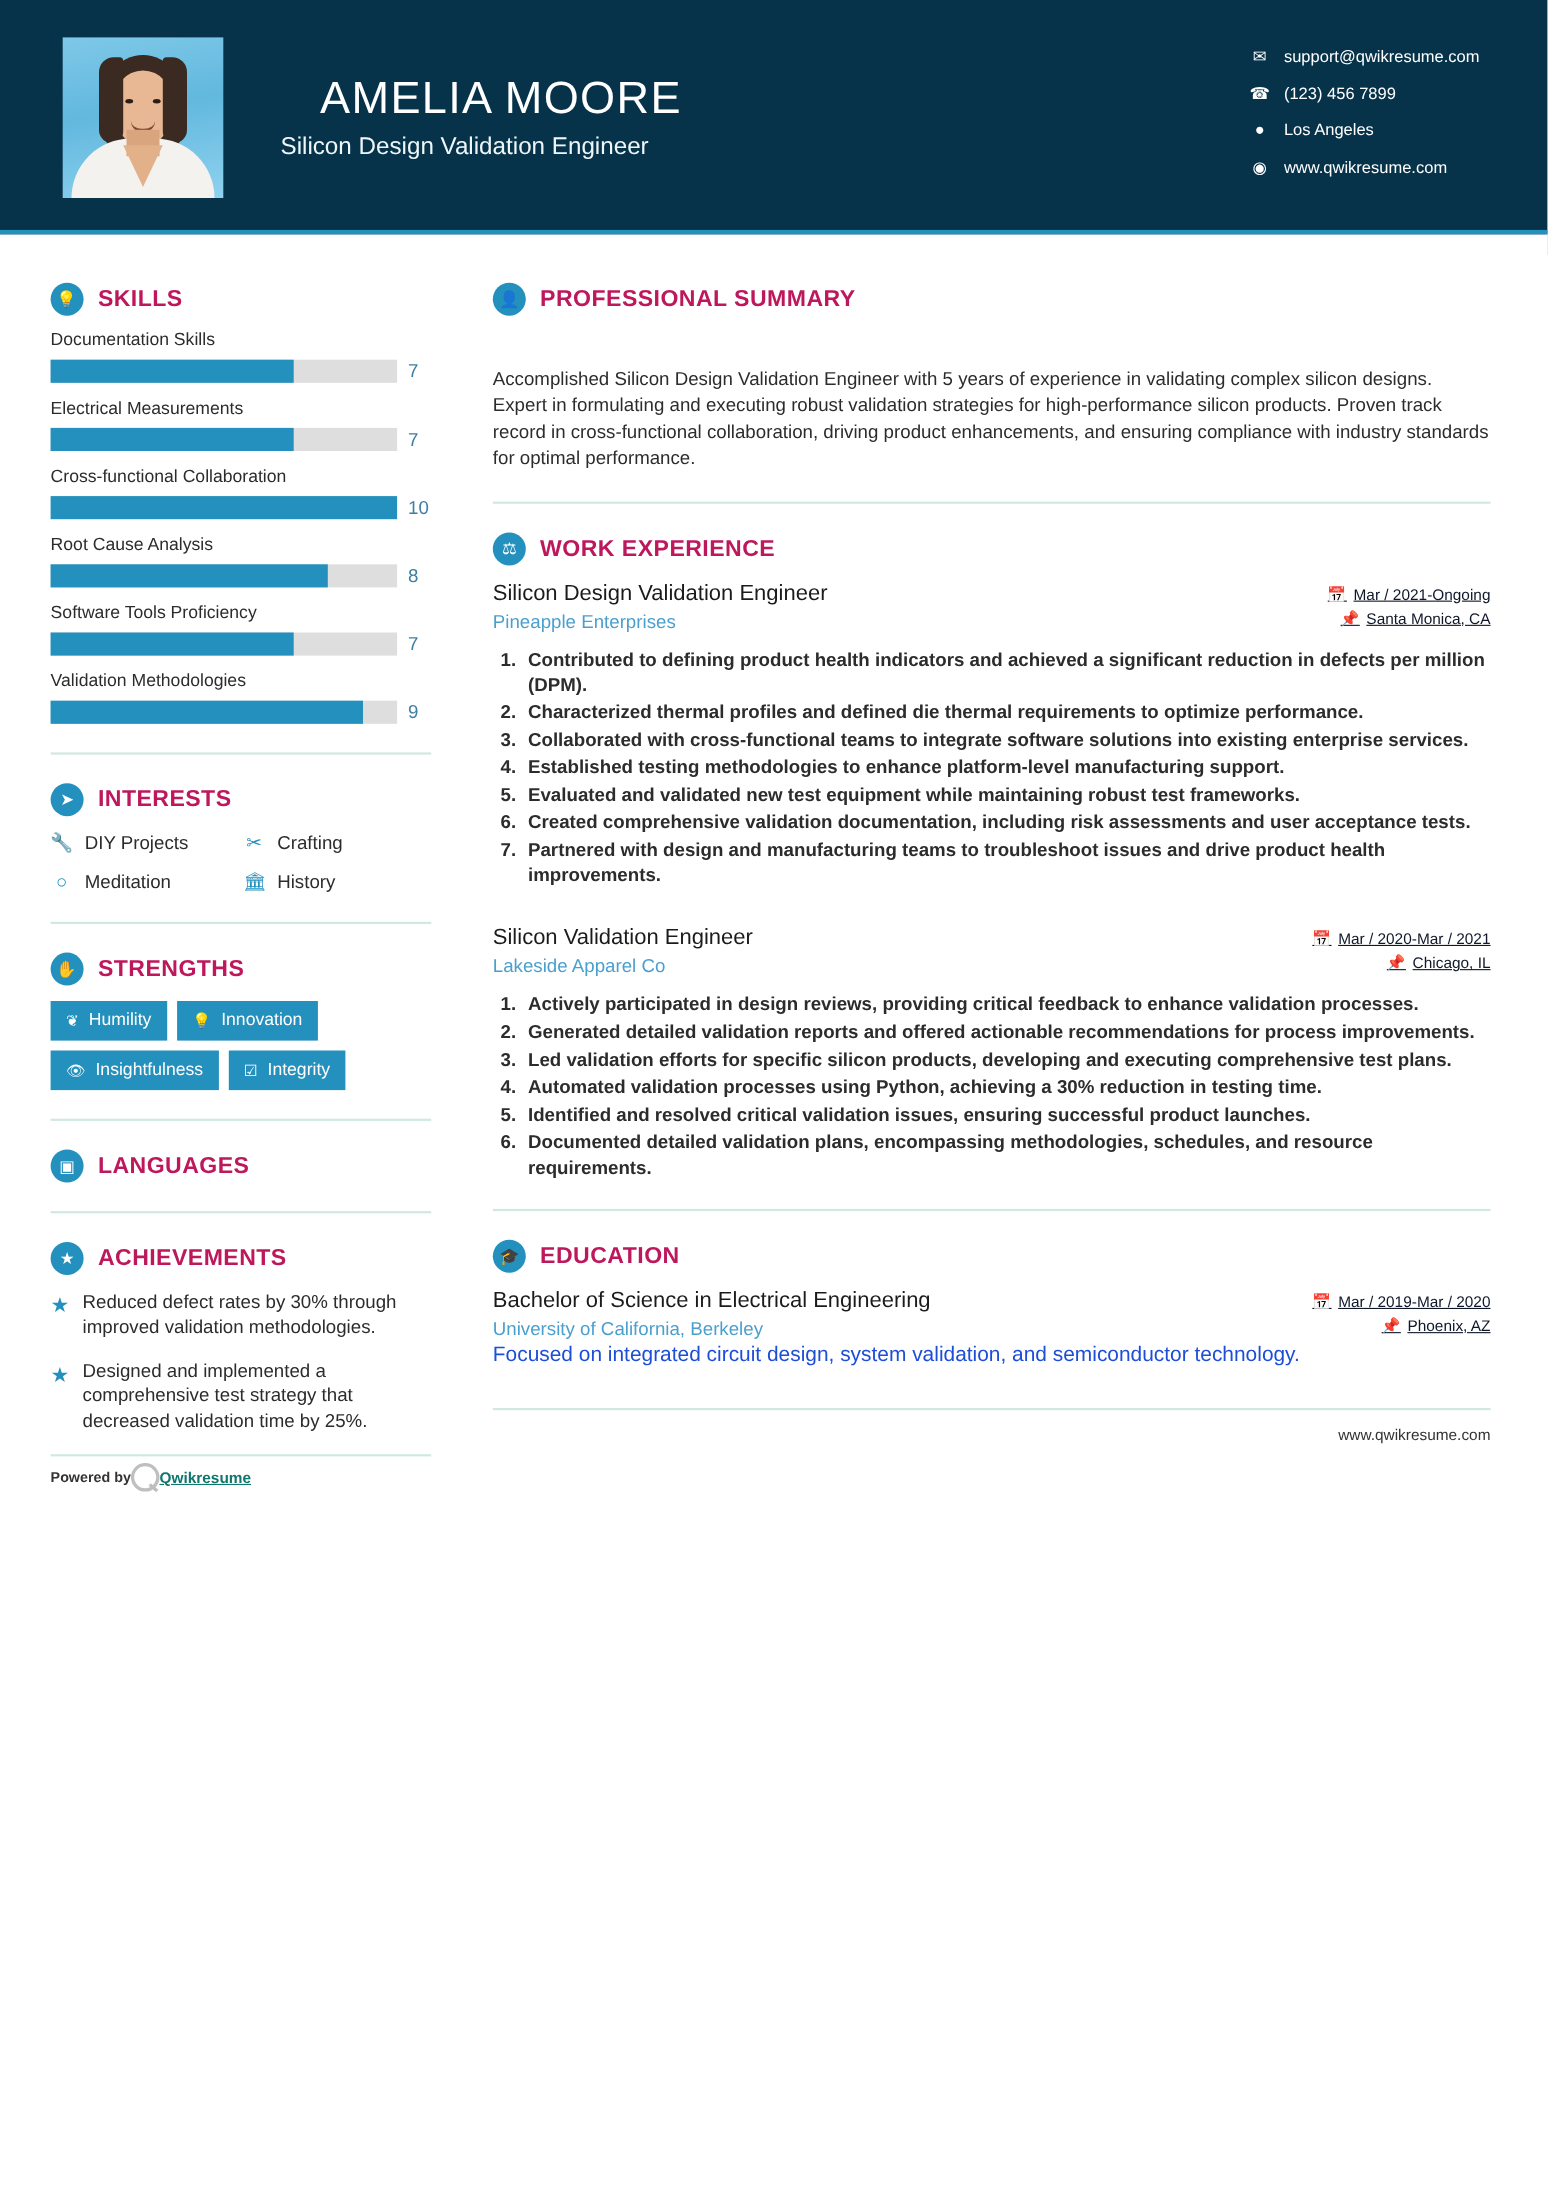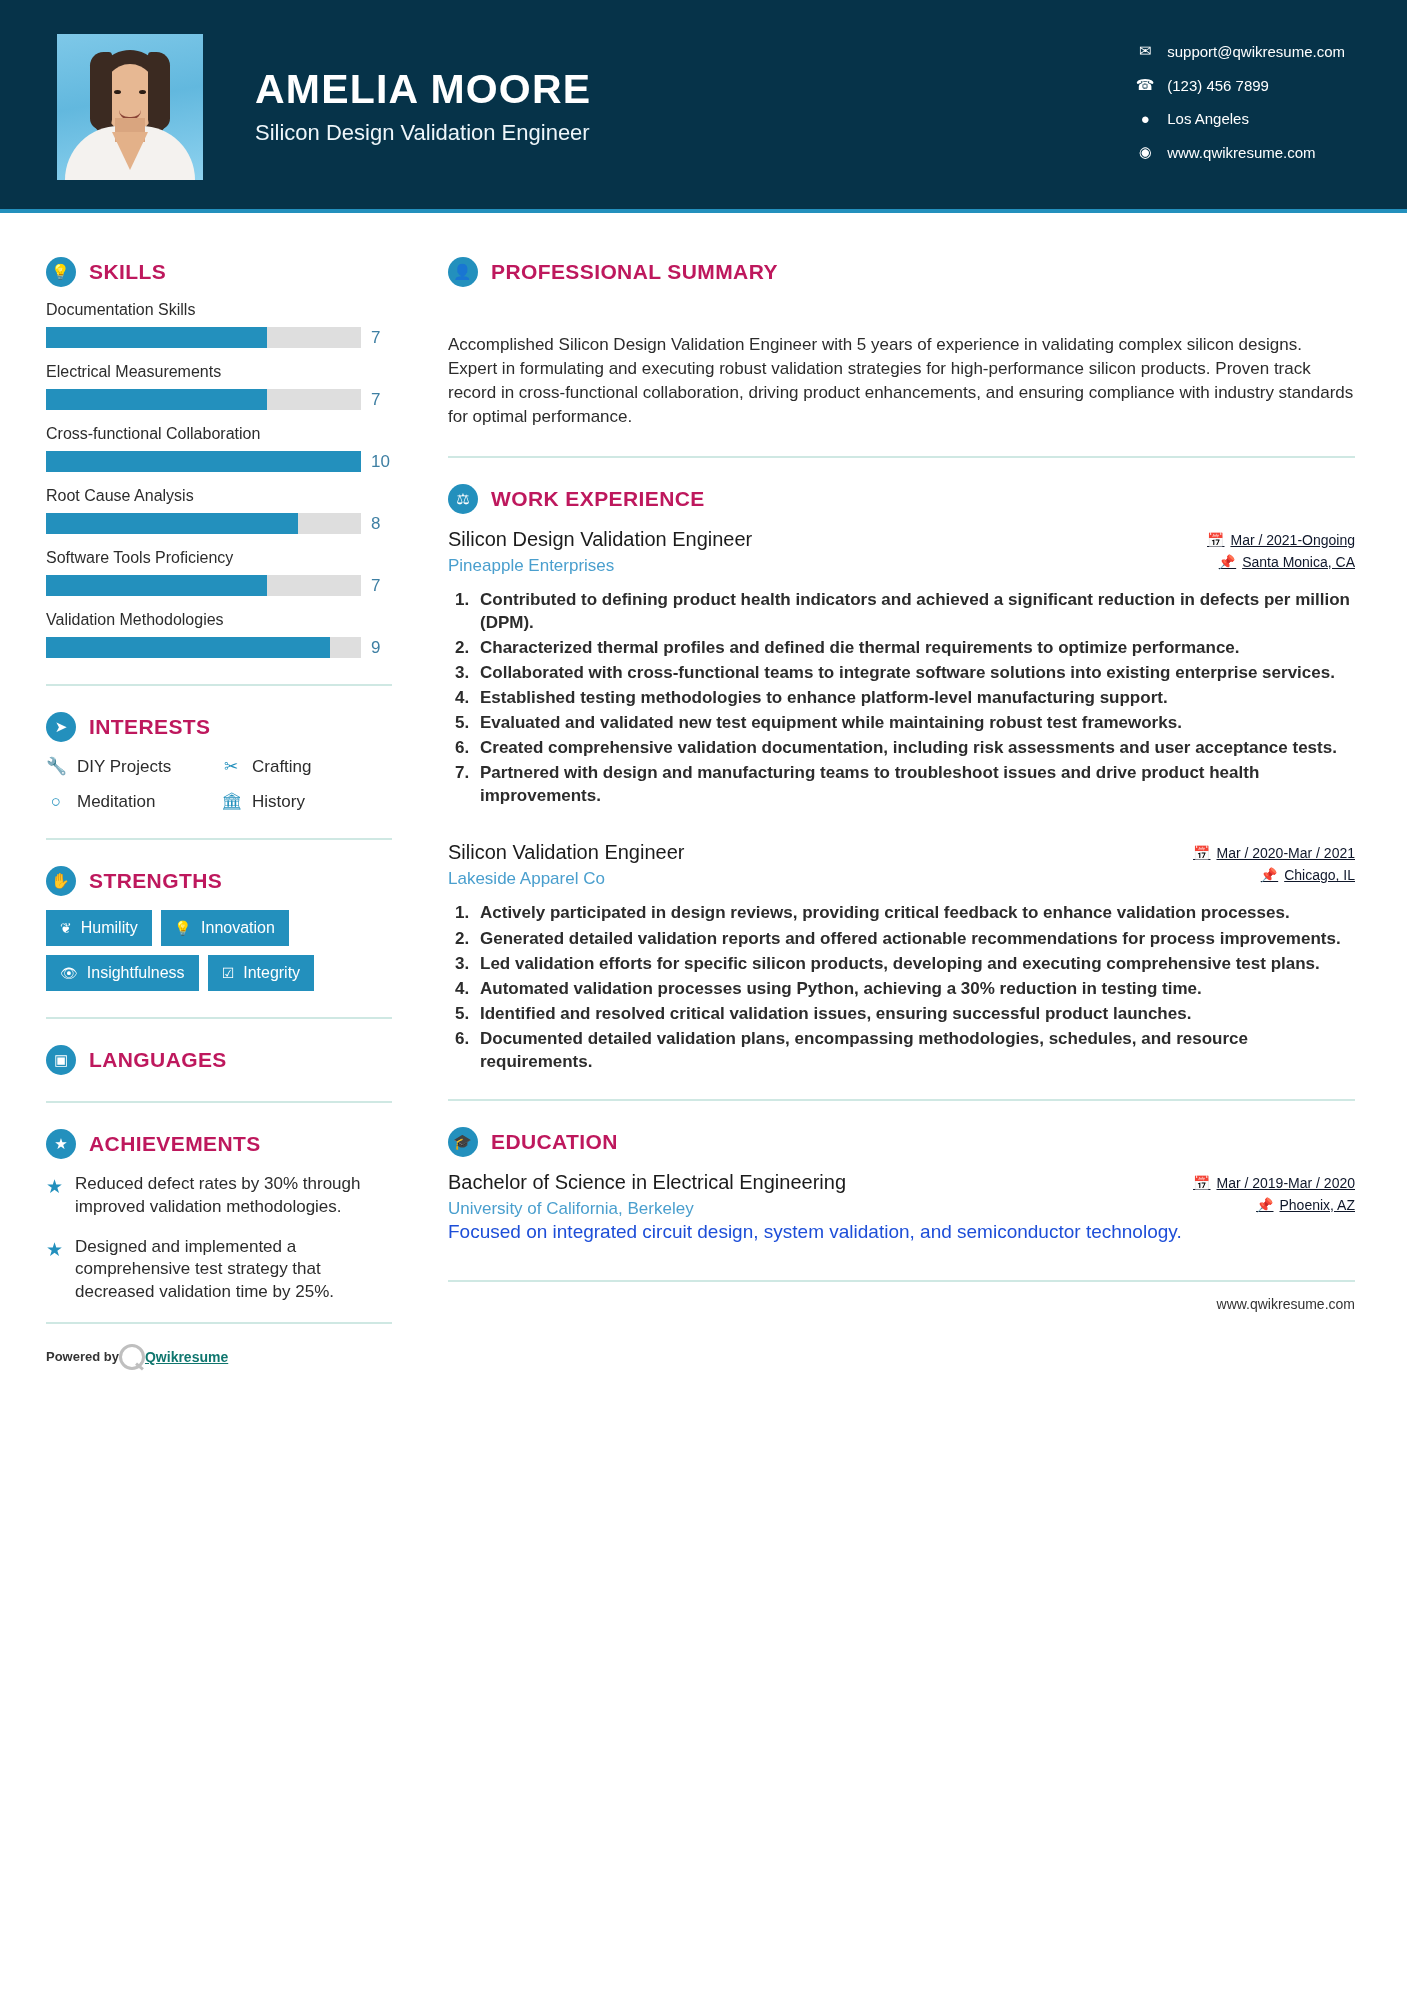--- a/index.html
+++ b/index.html
@@ -92,23 +92,24 @@
     left: 50%; bottom: 10px; transform: translateX(-50%);
     width: 0; height: 0;
     border-left: 18px solid transparent;
     border-right: 18px solid transparent;
     border-top: 38px solid #e3b189;
   }
   .name-block { margin-left: 52px; }
   .name {
     color: #ffffff;
     font-size: 41px;
-    font-weight: 700;
+    font-weight: 400;
     letter-spacing: 1.2px;
     line-height: 1.12;
+    margin-left: 36px;
   }
   .title {
     color: #eef6fa;
     font-size: 22px;
     font-weight: 400;
     margin-top: 8px;
   }
   .contacts {
     position: absolute;
     right: 62px;
@@ -294,21 +295,21 @@
   .ach-text {
     font-size: 17px;
     color: #2c2c2c;
     line-height: 1.34;
   }
 
   
   .left-footer {
     margin-top: 18px;
     border-top: 2px solid #cfe8e3;
-    padding-top: 20px;
+    padding-top: 6px;
     display: flex;
     align-items: center;
     width: 346px;
   }
   .powered { font-size: 13px; color: #333; font-weight: 700; }
   .qlogo {
     width: 26px; height: 26px;
     border: 3px solid #bfbfbf;
     border-radius: 50%;
     position: relative;

